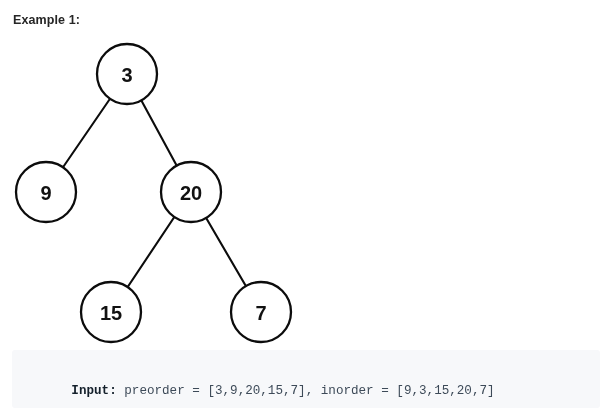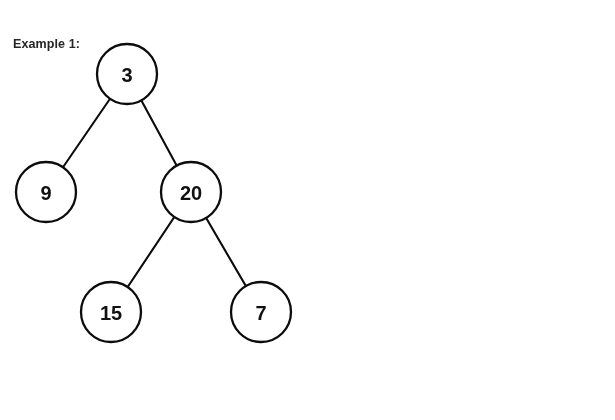--- a/index.html
+++ b/index.html
@@ -26,21 +26,20 @@
   .example-heading {
     position: absolute;
     left: 13px;
     top: 13px;
     font-family: "Liberation Sans", sans-serif;
     font-size: 12.5px;
     font-weight: bold;
     color: #262626;
     letter-spacing: 0.1px;
     white-space: nowrap;
-    margin-top: 24px;
   }
 
   
   .tree-figure {
     position: absolute;
     left: 0px;
     top: 30px;
     width: 330px;
     height: 320px;
   }
@@ -132,14 +131,20 @@
             <text class="tree-node-label" x="111" y="283" fill="#111111">15</text>
           </g>
           <g>
             <circle class="tree-node-circle" cx="261" cy="282" r="30" fill="#ffffff" stroke="#0c0c0c"></circle>
             <text class="tree-node-label" x="261" y="283" fill="#111111">7</text>
           </g>
         </g>
     </svg>
   </div>
 
+  <div class="code-block">
+    <div class="code-line">
+      <span class="code-label">Input:</span><span class="code-value"> preorder = [3,9,20,15,7], inorder = [9,3,15,20,7]</span>
+    </div>
+
+  </div>
 
 </div>
 
 </body></html>

